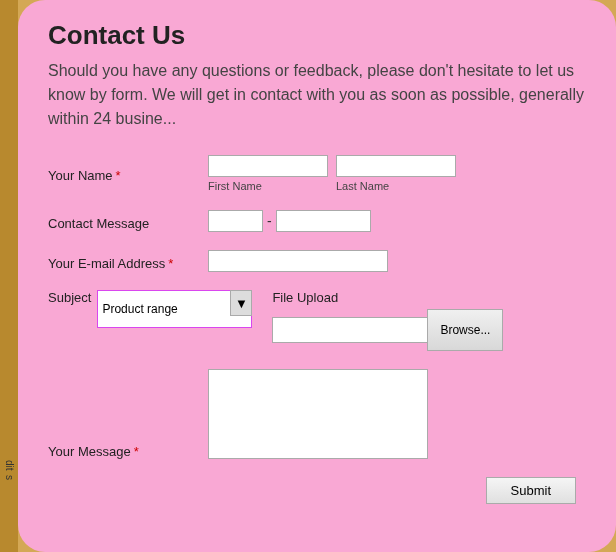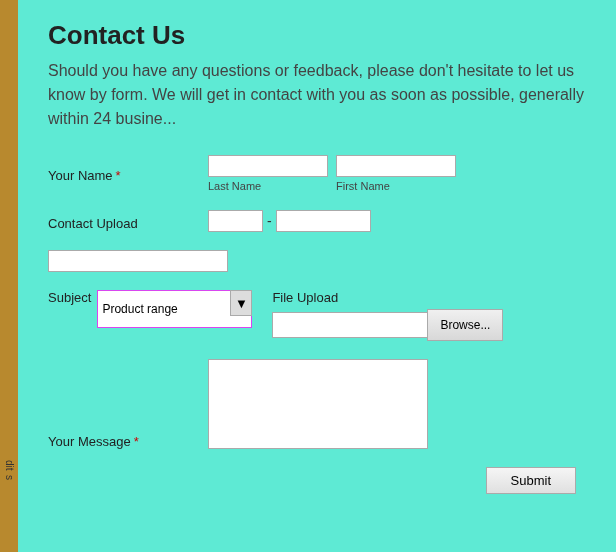--- a/index.html
+++ b/index.html
@@ -29,23 +29,24 @@
     }
 
     .sidebar-text {
       font-size: 10px;
       color: #333;
       writing-mode: vertical-rl;
     }
 
     .main-content {
       flex: 1;
-      background: #5eead4;
+      background: #f9a8d4;
       padding: 20px 30px 24px 30px;
       overflow: hidden;
+      border-radius: 27px;
     }
 
     .page-title {
       font-size: 26px;
       font-weight: bold;
       color: #222;
       margin-bottom: 8px;
     }
 
     .page-subtitle {
@@ -214,21 +215,21 @@
       width: 155px;
       height: 26px;
       border: 1px solid #aaa;
       border-right: none;
       background: #fff;
       padding: 2px 4px;
       font-size: 12px;
     }
 
     .browse-button {
-      height: 32px;
+      height: 42px;
       padding: 0 12px;
       border: 1px solid #aaa;
       background: linear-gradient(to bottom, #f0f0f0, #d8d8d8);
       font-size: 12px;
       cursor: pointer;
       white-space: nowrap;
     }
 
     .message-row {
       display: flex;
@@ -278,36 +279,39 @@
   <div class="form-row">
     <div class="form-label">
       <span>Your Name</span><span class="required">*</span>
     </div>
     <div class="form-fields">
       <div class="name-inputs">
         <input type="text" style="">
         <input type="text" style="">
       </div>
       <div class="field-labels">
+        <span class="field-label">First Name</span>
         <span class="field-label">Last Name</span>
-        <span class="field-label">First Name</span>
       </div>
     </div>
   </div>
 
   <div class="form-row">
-    <div class="form-label">Contact Upload</div>
+    <div class="form-label">Contact Message</div>
     <div class="contact-inputs">
       <input type="text" style="">
       <span class="dash">-</span>
       <input type="text" style="">
     </div>
   </div>
 
   <div class="form-row">
+    <div class="form-label">
+      <span>Your E-mail Address</span><span class="required">*</span>
+    </div>
     <input type="email" class="email-input" style="">
   </div>
 
   <div class="subject-upload-row">
     <div class="subject-section">
       <span class="subject-label">Subject</span>
       <div class="subject-select-wrapper">
         <select class="subject-select">
           <option>Product range</option>
           <option>General Inquiry</option>

